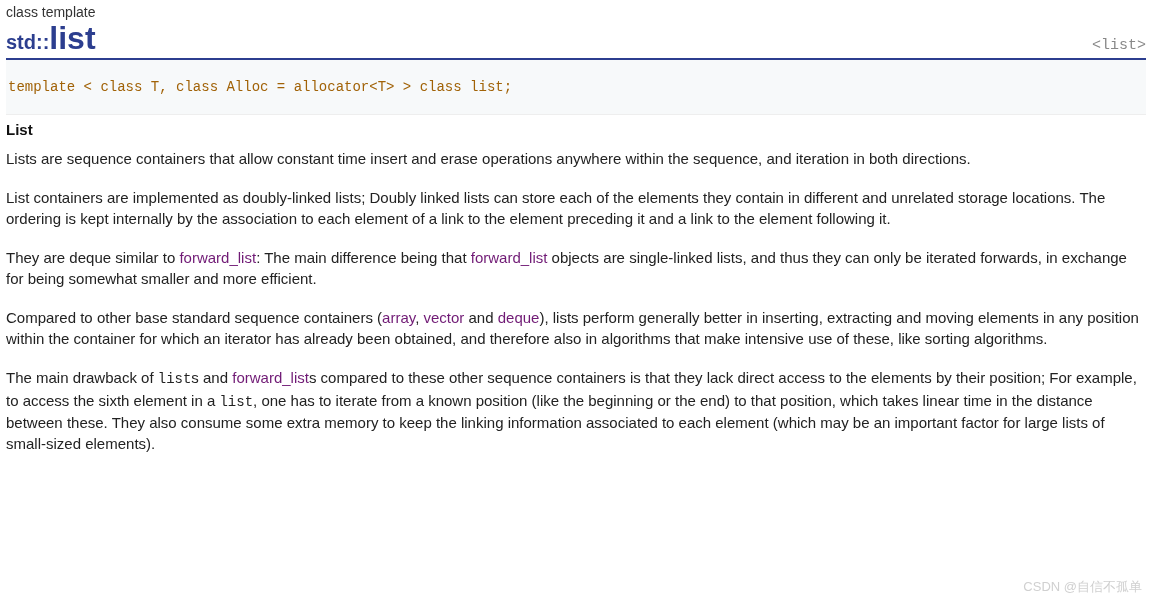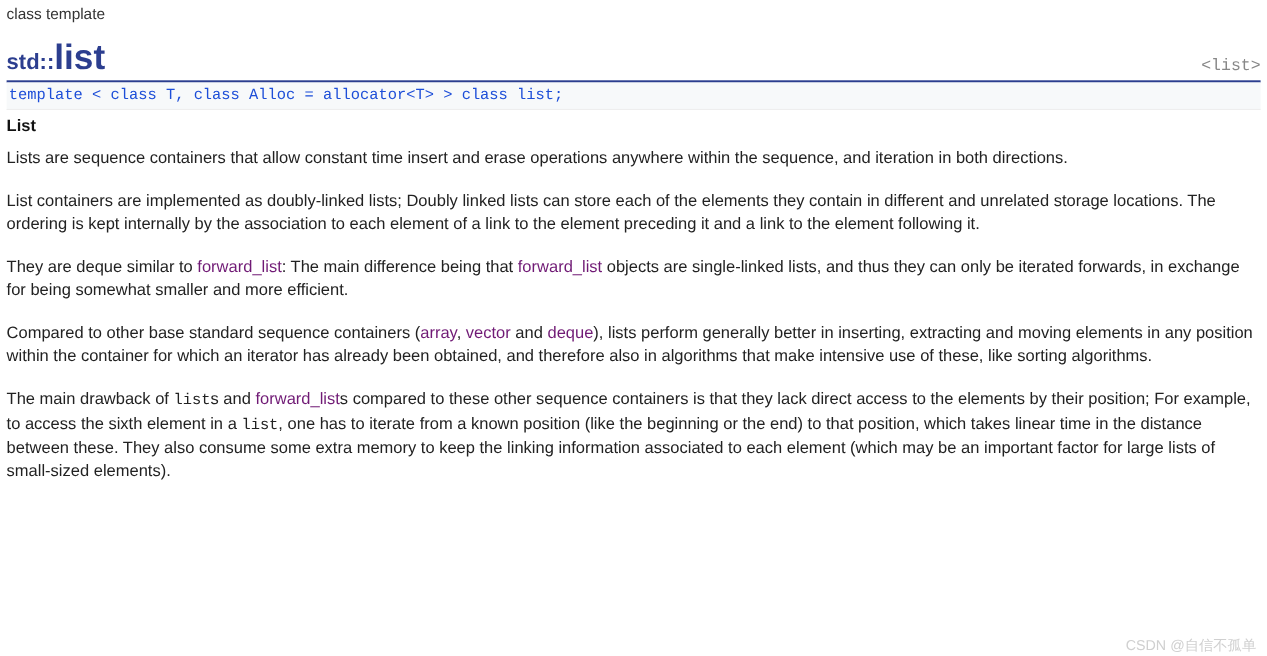--- a/index.html
+++ b/index.html
@@ -12,21 +12,21 @@
       padding: 4px 6px;
     }
     .header-row {
       display: flex;
       justify-content: space-between;
       align-items: flex-end;
     }
     .kind-label {
       font-size: 14px;
       color: #333;
-      margin-bottom: 16px;
+      margin-bottom: 2px;
     }
     .title-line {
       display: flex;
       align-items: baseline;
     }
     .namespace {
       color: #2c3e8f;
       font-weight: bold;
       font-size: 20px;
     }
@@ -42,23 +42,23 @@
       font-size: 15px;
       margin-top: 14px;
     }
     .divider {
       border: none;
       border-top: 2px solid #2c3e8f;
       margin: 4px 0 0 0;
     }
     .template-decl {
       font-family: "Courier New", monospace;
-      color: #1d4ed8;
+      color: #a16207;
       background: #f7f9fa;
-      padding: 4px 2px;
+      padding: 19px 2px;
       font-size: 14px;
       border-bottom: 1px solid #eee;
     }
     .section-title {
       font-weight: bold;
       font-size: 15px;
       margin-top: 6px;
       margin-bottom: 10px;
       color: #111;
     }

